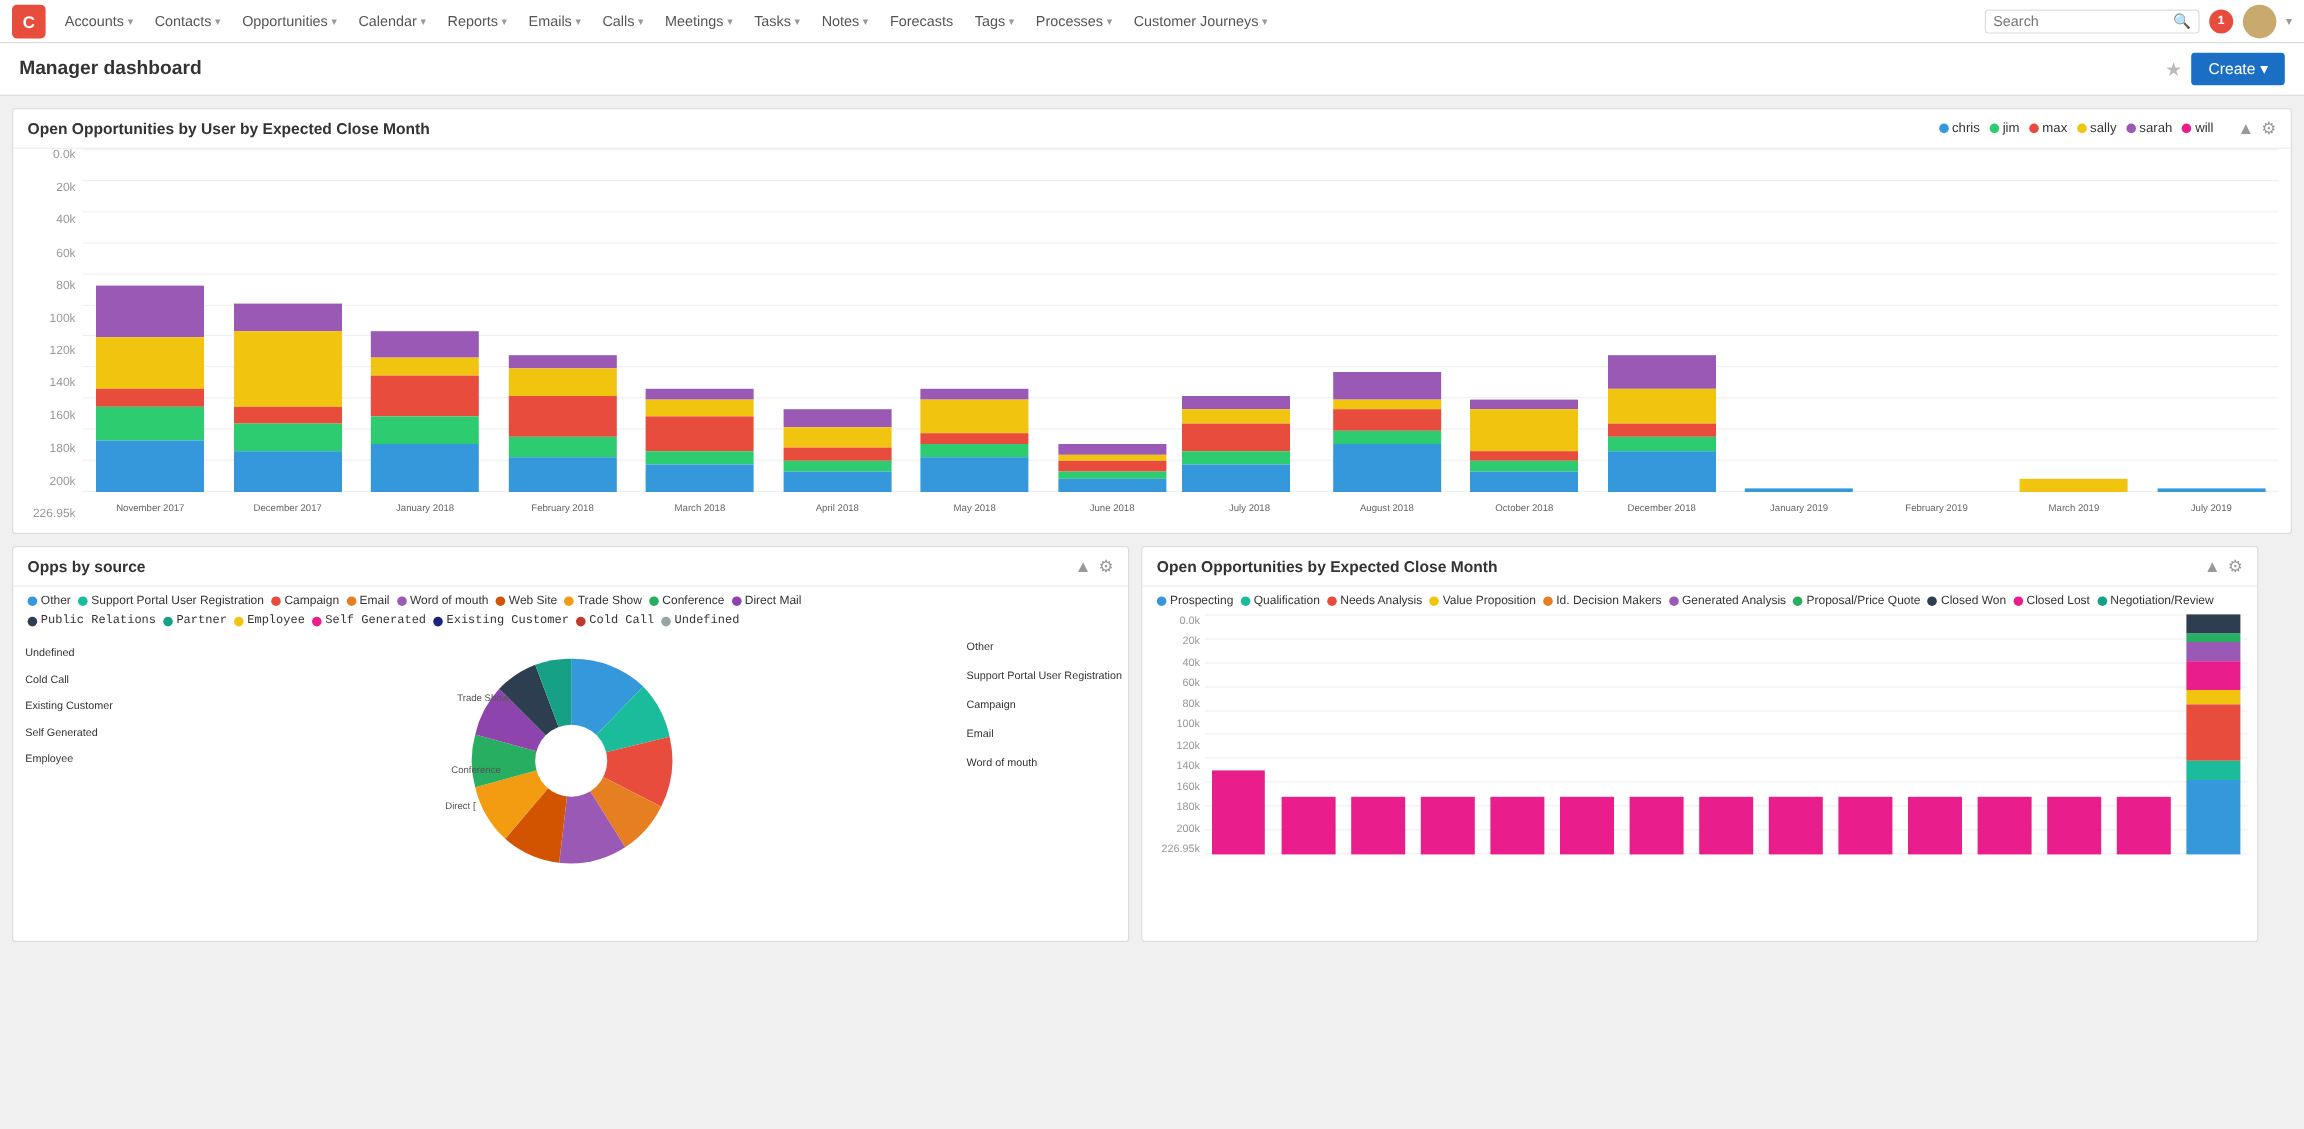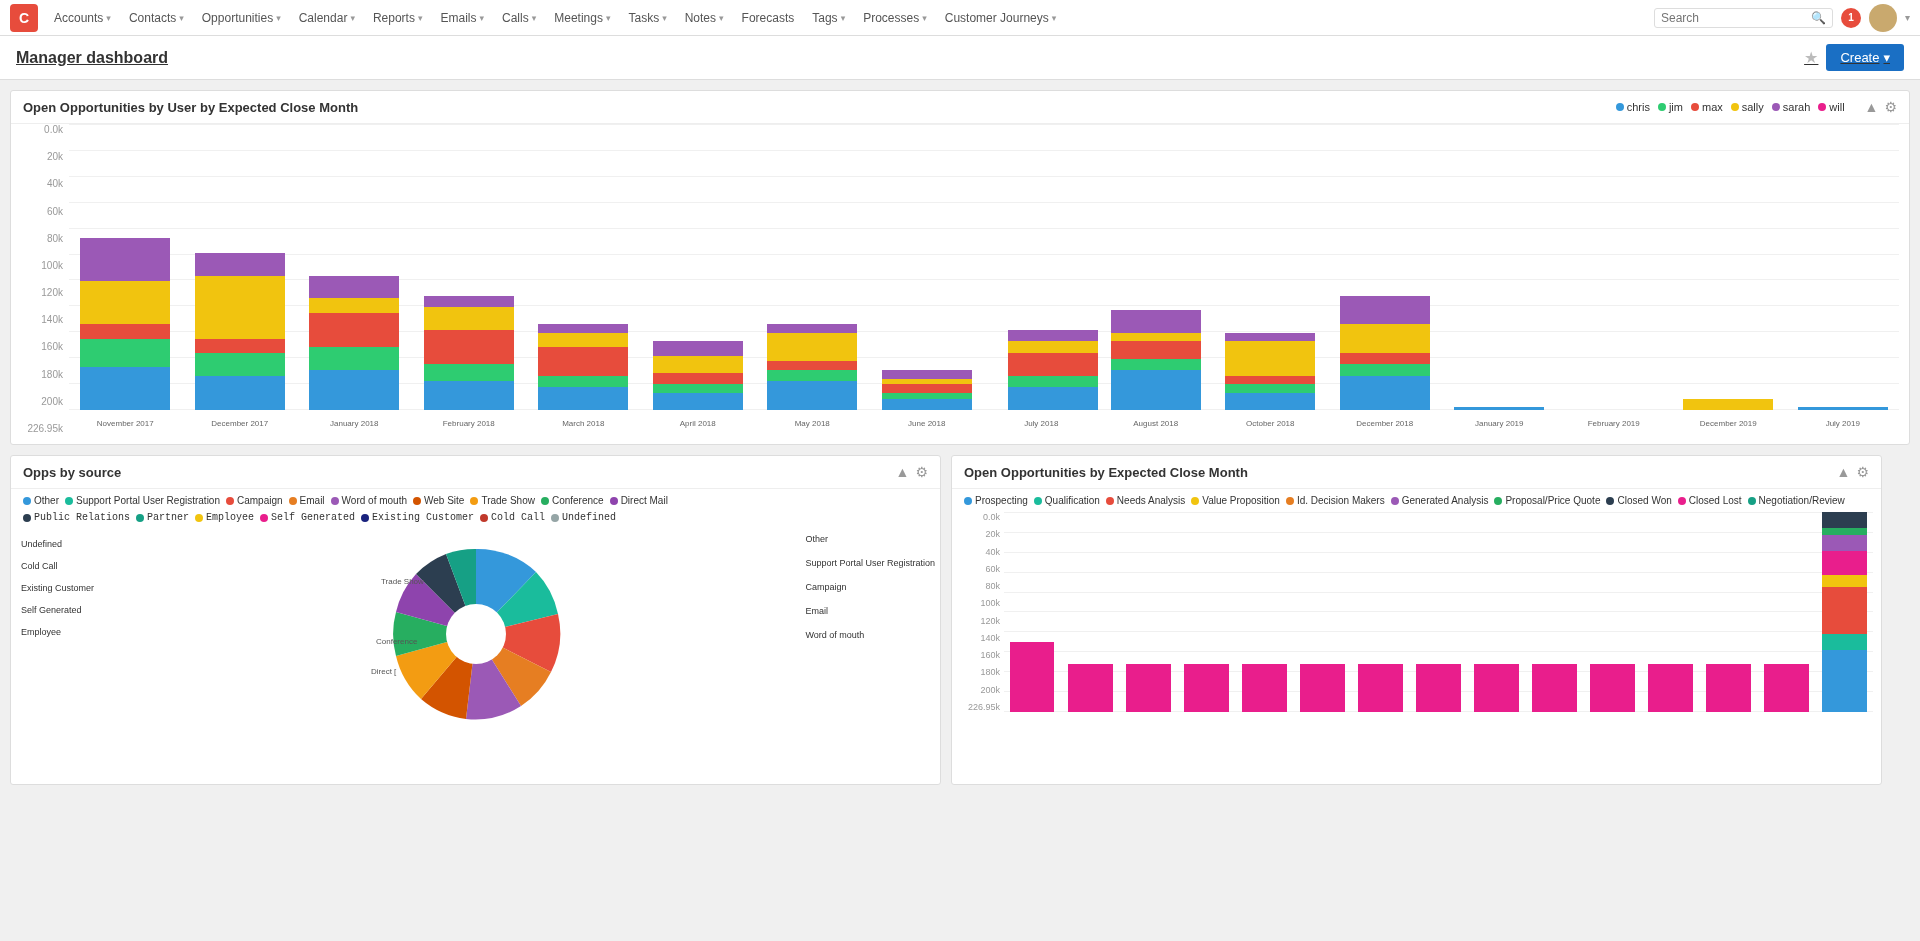--- a/index.html
+++ b/index.html
@@ -50,21 +50,20 @@
       color: white; font-size: 10px; display: flex; align-items: center; justify-content: center; font-weight: bold;
     }
     .avatar { width: 28px; height: 28px; border-radius: 50%; background: #c9a96e; }
 
     
     .subheader {
       background: #fff;
       border-bottom: 1px solid #ddd;
       display: flex; align-items: center; justify-content: space-between;
       padding: 8px 16px;
-      text-decoration: underline;
     }
     .subheader-title { font-size: 16px; font-weight: 600; color: #333; }
     .subheader-right { display: flex; align-items: center; gap: 8px; }
     .btn-create {
       background: #1a6fc4; color: white; border: none;
       padding: 6px 14px; border-radius: 3px; cursor: pointer;
       font-size: 13px; font-weight: 500;
       display: flex; align-items: center; gap: 4px;
     }
     .star-icon { color: #bbb; font-size: 16px; cursor: pointer; }
@@ -300,21 +299,21 @@
               </div>
               <div style="display: flex; flex-direction: column-reverse; align-items: center; flex: 1 1 0%; position: relative; height: 100%;">
                 <div style="width: 80%; height: 4%; background: rgb(52, 152, 219); min-height: 1px;"></div>
                 <div style="width: 80%; height: 2%; background: rgb(46, 204, 113); min-height: 1px;"></div>
                 <div style="width: 80%; height: 3%; background: rgb(231, 76, 60); min-height: 1px;"></div>
                 <div style="width: 80%; height: 2%; background: rgb(241, 196, 15); min-height: 1px;"></div>
                 <div style="width: 80%; height: 3%; background: rgb(155, 89, 182); min-height: 1px;"></div>
                 <div style="width: 80%; height: 0%; background: rgb(233, 30, 140); min-height: 0px;"></div>
                 <div style="font-size: 8px; color: rgb(102, 102, 102); text-align: left; position: absolute; bottom: -18px; white-space: nowrap; left: 50%; transform: translateX(-50%);">June 2018</div>
               </div>
-              <div style="display: flex; flex-direction: column-reverse; align-items: flex-end; flex: 1 1 0%; position: relative; height: 100%;">
+              <div style="display: flex; flex-direction: column-reverse; align-items: flex-start; flex: 1 1 0%; position: relative; height: 100%;">
                 <div style="width: 80%; height: 8%; background: rgb(52, 152, 219); min-height: 1px;"></div>
                 <div style="width: 80%; height: 4%; background: rgb(46, 204, 113); min-height: 1px;"></div>
                 <div style="width: 80%; height: 8%; background: rgb(231, 76, 60); min-height: 1px;"></div>
                 <div style="width: 80%; height: 4%; background: rgb(241, 196, 15); min-height: 1px;"></div>
                 <div style="width: 80%; height: 4%; background: rgb(155, 89, 182); min-height: 1px;"></div>
                 <div style="width: 80%; height: 0%; background: rgb(233, 30, 140); min-height: 0px;"></div>
                 <div style="font-size: 8px; color: rgb(102, 102, 102); text-align: center; position: absolute; bottom: -18px; white-space: nowrap; left: 50%; transform: translateX(-50%);">July 2018</div>
               </div>
               <div style="display: flex; flex-direction: column-reverse; align-items: center; flex: 1 1 0%; position: relative; height: 100%;">
                 <div style="width: 80%; height: 14%; background: rgb(52, 152, 219); min-height: 1px;"></div>
@@ -361,21 +360,21 @@
                 <div style="width: 80%; height: 0%; background: rgb(233, 30, 140); min-height: 0px;"></div>
                 <div style="font-size: 8px; color: rgb(102, 102, 102); text-align: center; position: absolute; bottom: -18px; white-space: nowrap; left: 50%; transform: translateX(-50%);">February 2019</div>
               </div>
               <div style="display: flex; flex-direction: column-reverse; align-items: center; flex: 1 1 0%; position: relative; height: 100%;">
                 <div style="width: 80%; height: 0%; background: rgb(52, 152, 219); min-height: 0px;"></div>
                 <div style="width: 80%; height: 0%; background: rgb(46, 204, 113); min-height: 0px;"></div>
                 <div style="width: 80%; height: 0%; background: rgb(231, 76, 60); min-height: 0px;"></div>
                 <div style="width: 80%; height: 4%; background: rgb(241, 196, 15); min-height: 1px;"></div>
                 <div style="width: 80%; height: 0%; background: rgb(155, 89, 182); min-height: 0px;"></div>
                 <div style="width: 80%; height: 0%; background: rgb(233, 30, 140); min-height: 0px;"></div>
-                <div style="font-size: 8px; color: rgb(102, 102, 102); text-align: center; position: absolute; bottom: -18px; white-space: nowrap; left: 50%; transform: translateX(-50%);">December 2019</div>
+                <div style="font-size: 8px; color: rgb(102, 102, 102); text-align: center; position: absolute; bottom: -18px; white-space: nowrap; left: 50%; transform: translateX(-50%);">March 2019</div>
               </div>
               <div style="display: flex; flex-direction: column-reverse; align-items: center; flex: 1 1 0%; position: relative; height: 100%;">
                 <div style="width: 80%; height: 1%; background: rgb(52, 152, 219); min-height: 1px;"></div>
                 <div style="width: 80%; height: 0%; background: rgb(46, 204, 113); min-height: 0px;"></div>
                 <div style="width: 80%; height: 0%; background: rgb(231, 76, 60); min-height: 0px;"></div>
                 <div style="width: 80%; height: 0%; background: rgb(241, 196, 15); min-height: 0px;"></div>
                 <div style="width: 80%; height: 0%; background: rgb(155, 89, 182); min-height: 0px;"></div>
                 <div style="width: 80%; height: 0%; background: rgb(233, 30, 140); min-height: 0px;"></div>
                 <div style="font-size: 8px; color: rgb(102, 102, 102); text-align: center; position: absolute; bottom: -18px; white-space: nowrap; left: 50%; transform: translateX(-50%);">July 2019</div>
               </div>

